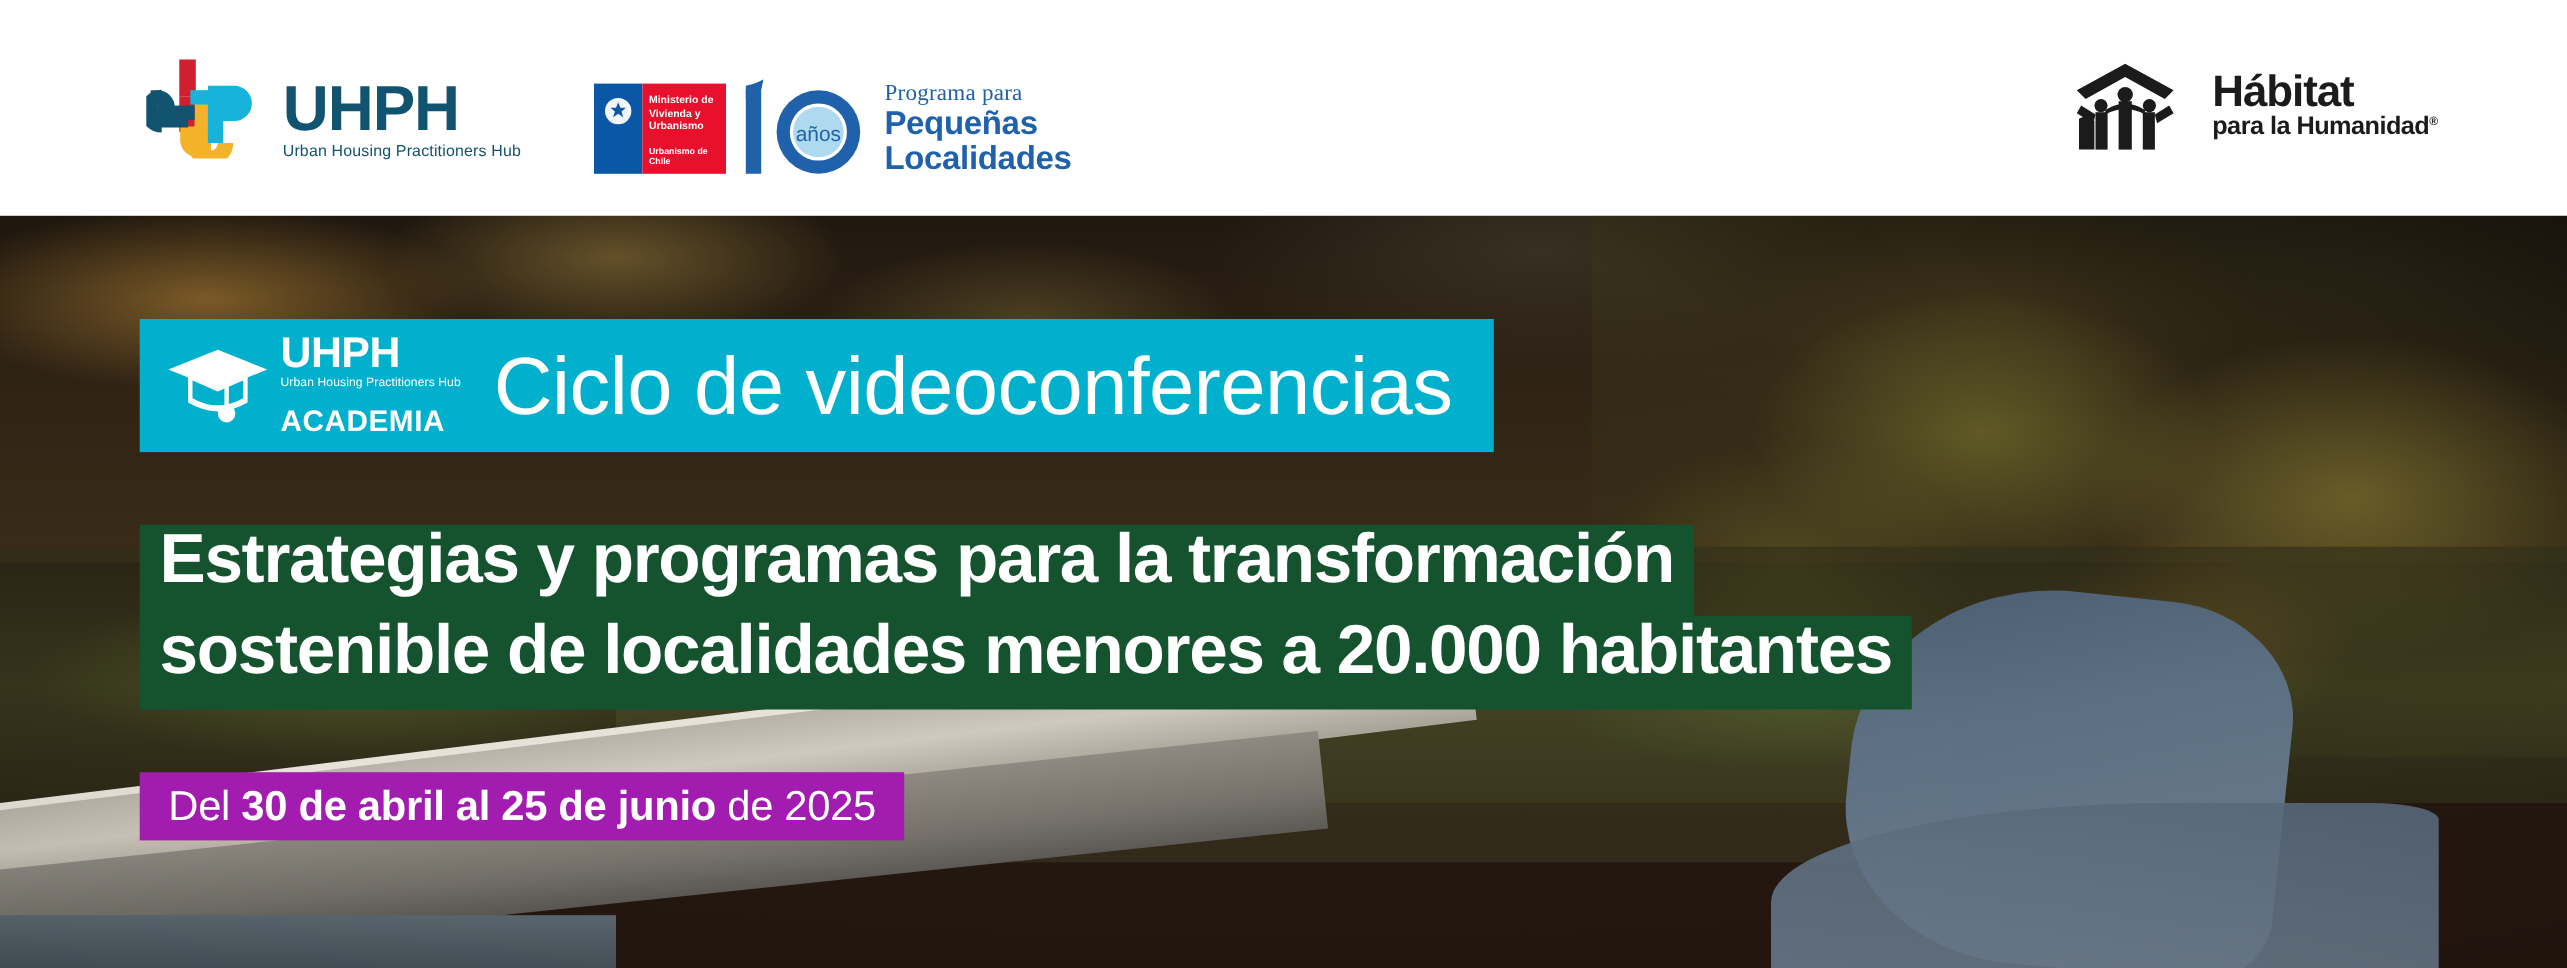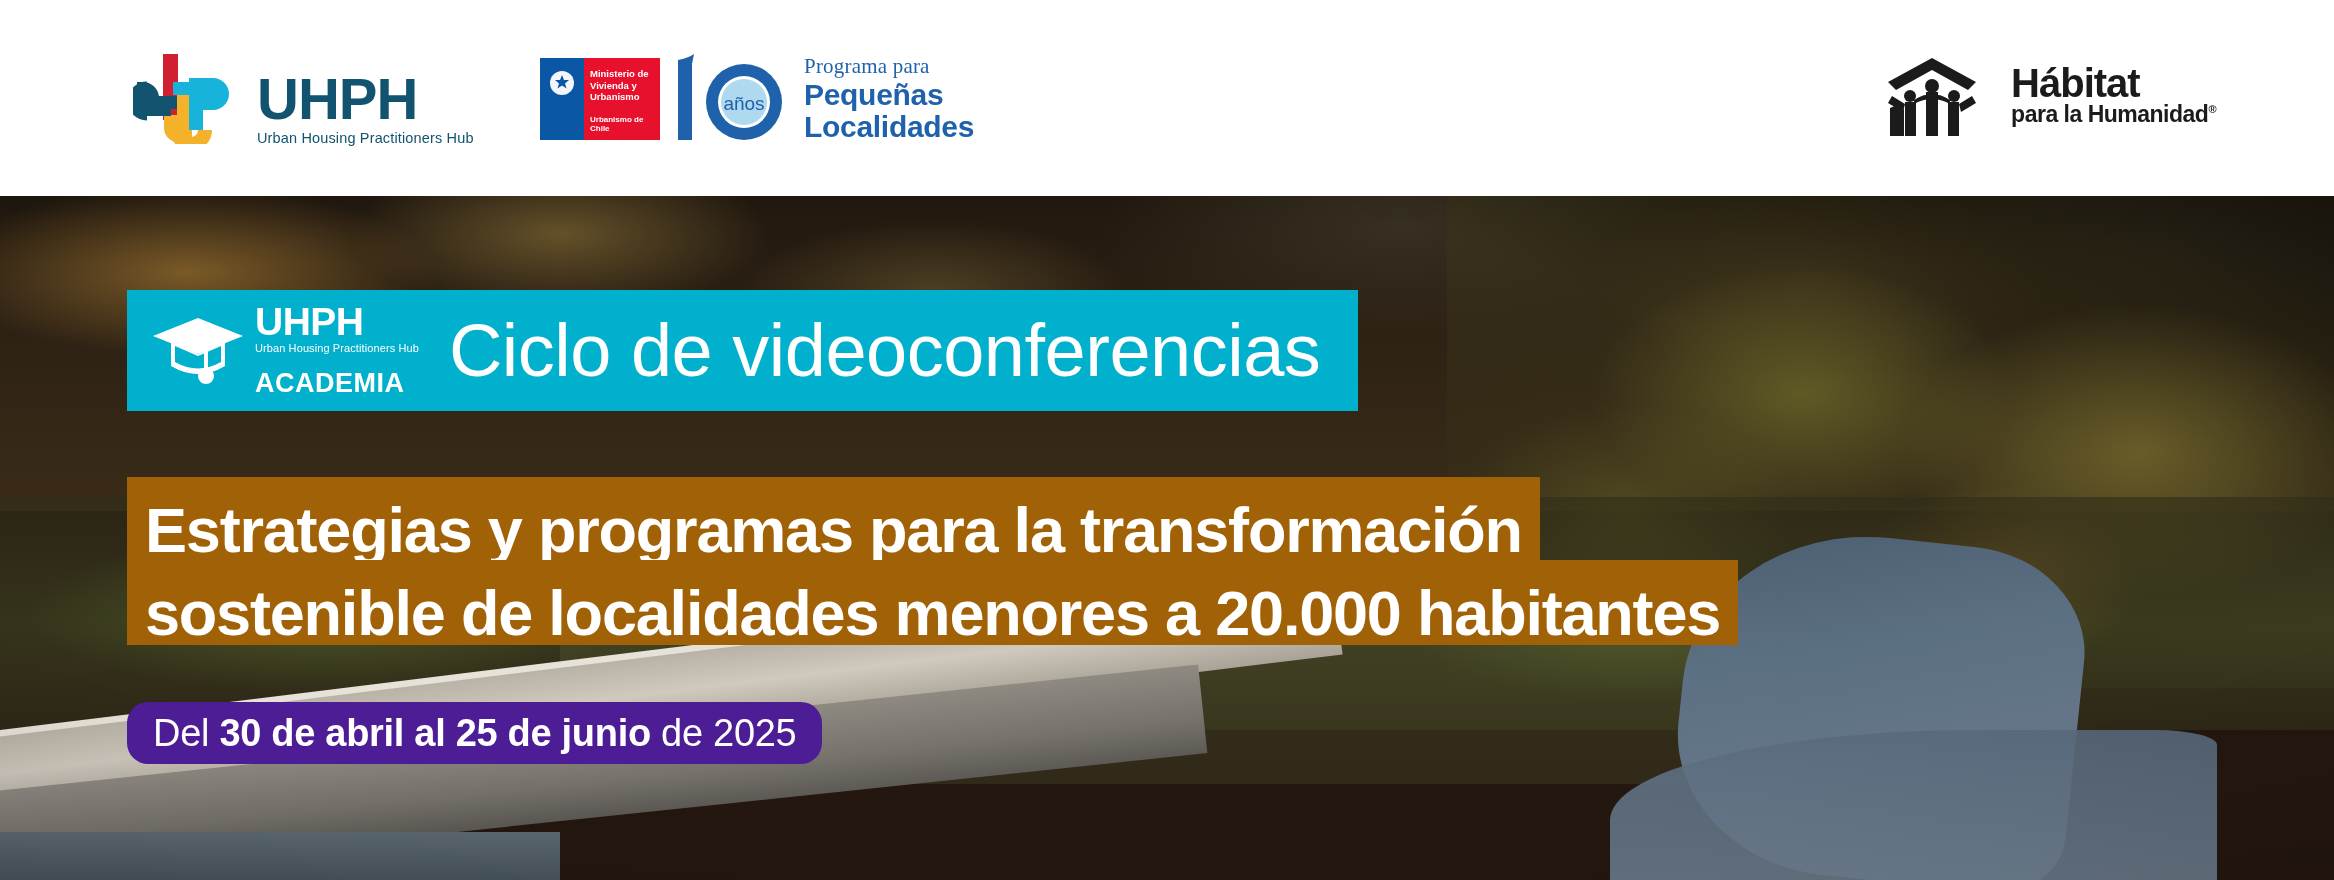--- a/index.html
+++ b/index.html
@@ -28,21 +28,21 @@
     font-weight:700; font-size:58px; letter-spacing:-1px;
     color:#12536f; line-height:0.94;
   }
   .uhph-word .sub {
     font-family:"Liberation Sans", sans-serif;
     font-size:14.5px; color:#12536f; letter-spacing:0.15px;
     margin-top:3px; white-space:nowrap;
   }
 
   
-  .minvu-block { position:absolute; left:540px; top:54px; display:flex; align-items:center; }
+  .minvu-block { position:absolute; left:540px; top:72px; display:flex; align-items:center; }
   .minvu-flag { position:relative; width:120px; height:82px; flex:0 0 auto; display:flex; }
   .minvu-flag .blue { width:44px; height:82px; background:#0a57a5; position:relative; }
   .minvu-flag .red  { width:76px; height:82px; background:#e8112d; position:relative; }
   .minvu-star {
     position:absolute; left:9px; top:12px; width:26px; height:26px;
   }
   .minvu-mintext {
     position:absolute; left:6px; top:10px;
     font-size:9.5px; line-height:1.22; color:#ffffff; font-weight:700;
     font-family:"Liberation Sans", sans-serif;
@@ -183,35 +183,35 @@
   }
   .cycle-title {
     margin-left:30px;
     font-family:"Liberation Sans", sans-serif; font-weight:300;
     font-size:74px; color:#ffffff; letter-spacing:-0.5px; white-space:nowrap;
     line-height:1;
   }
 
   
   .headline-1, .headline-2 {
-    position:absolute; background:#a16207; display:flex; align-items:flex-end;
+    position:absolute; background:#14532d; display:flex; align-items:flex-start;
     padding:0 18px;
   }
   .headline-1 { left:127px; top:281px; height:85px; }
   .headline-2 { left:127px; top:364px; height:85px; }
   .headline-1 .t, .headline-2 .t {
     font-family:"Liberation Sans", sans-serif; font-weight:700;
     font-size:63px; color:#ffffff; white-space:nowrap; letter-spacing:-1.2px;
     line-height:1;
   }
 
   
   .date-bar {
     position:absolute; left:127px; top:506px; height:62px;
-    background:#4c1d95; display:flex; align-items:center; padding:0 26px;border-radius:21px;
+    background:#a21caf; display:flex; align-items:center; padding:0 26px;
   }
   .date-bar .dt {
     font-family:"Liberation Sans", sans-serif;
     font-size:38px; color:#ffffff; white-space:nowrap; letter-spacing:-0.3px;
   }
   .date-bar .dt b { font-weight:700; }
 </style>
 </head>
 <body>
 

